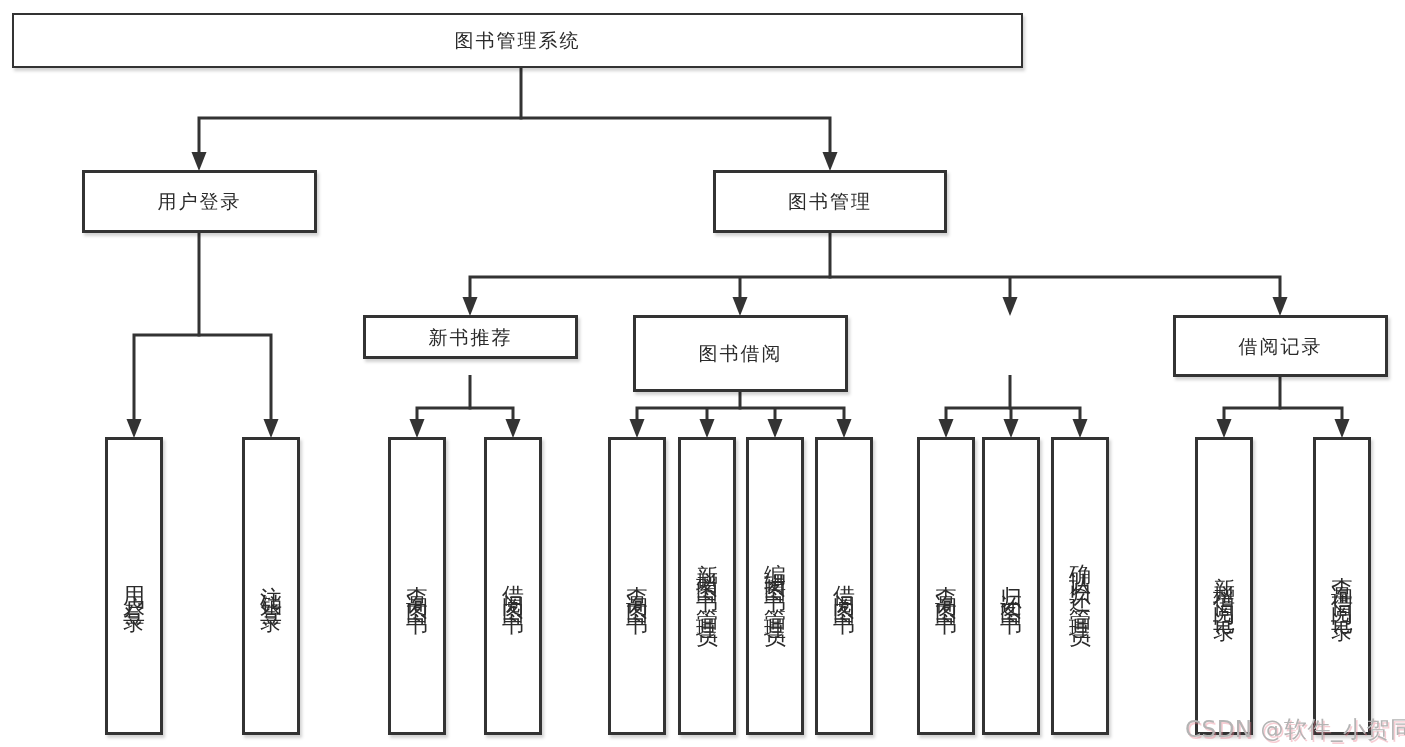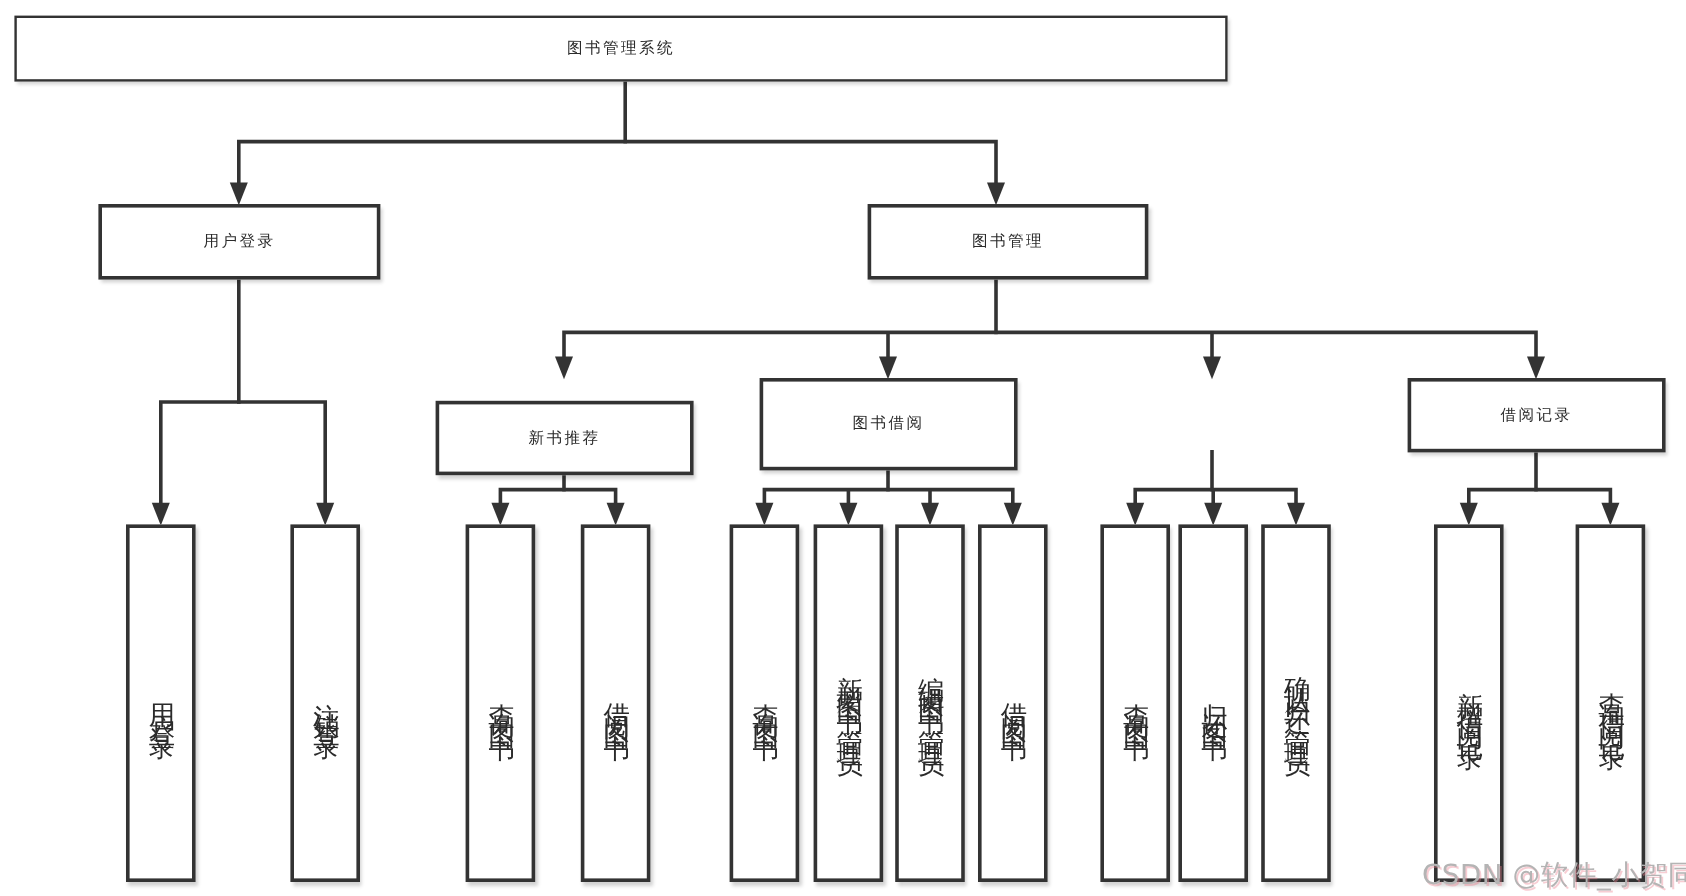--- a/index.html
+++ b/index.html
@@ -22,21 +22,21 @@
     position: absolute;
     box-sizing: border-box;
     background: #ffffff;
     border: 3px solid #333333;
     display: flex;
     align-items: center;
     justify-content: center;
     box-shadow: 2px 3px 3px rgba(0,0,0,0.18);
   }
   .box .hlabel {
-    font-size: 13px;
+    font-size: 19px;
     letter-spacing: 2px;
     white-space: nowrap;
     line-height: 1;
   }
   .box.root { border-width: 2px; }
   .box .vlabel {
     writing-mode: vertical-rl;
     text-orientation: mixed;
     font-size: 22px;
     letter-spacing: 9px;
@@ -114,25 +114,25 @@
     </g>
   </svg>
 
   <div class="box root" style="left:12px; top:13px; width:1011px; height:55px;">
     <span class="hlabel">图书管理系统</span>
   </div>
 
   <div class="box" style="left:82px; top:170px; width:235px; height:63px;">
     <span class="hlabel">用户登录</span>
   </div>
-  <div class="box" style="left:713px; top:170px; width:234px; height:63px;margin-left:10px;">
+  <div class="box" style="left:713px; top:170px; width:234px; height:63px;">
     <span class="hlabel">图书管理</span>
   </div>
 
-  <div class="box" style="left:363px; top:334px; width:215px; height:62px;">
+  <div class="box" style="left:363px; top:315px; width:215px; height:44px;">
     <span class="hlabel">新书推荐</span>
   </div>
   <div class="box" style="left:633px; top:315px; width:215px; height:77px;">
     <span class="hlabel">图书借阅</span>
   </div>
   <div class="box" style="left:1173px; top:315px; width:215px; height:62px;">
     <span class="hlabel">借阅记录</span>
   </div>
 
   <div class="box" style="left:105px; top:437px; width:58px; height:298px;">

